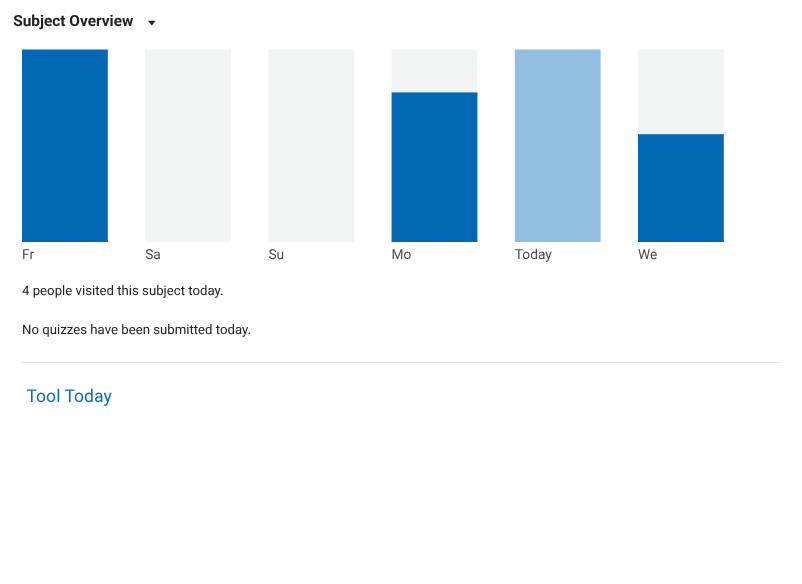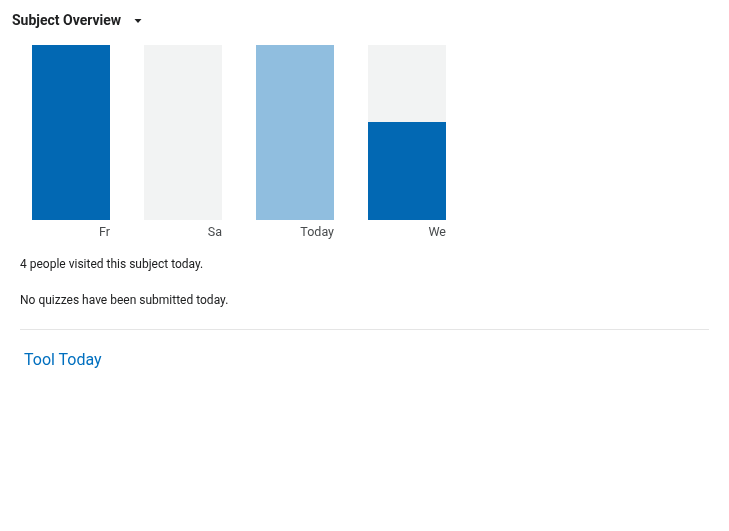--- a/index.html
+++ b/index.html
@@ -32,21 +32,21 @@
       display: flex;
       gap: 22px;
       padding: 0 16px;
       align-items: flex-end;
       height: 195px;
     }
     .col {
       width: 90px;
       display: flex;
       flex-direction: column;
-      align-items: flex-end;
+      align-items: flex-start;
     }
     .bar-slot {
       width: 78px;
       height: 175px;
       background: #f2f3f3;
       display: flex;
       align-items: flex-end;
     }
     .bar {
       width: 100%;
@@ -113,20 +113,32 @@
     <div class="day-label">Fr</div>
   </div>
   <div class="col">
     <div class="bar-slot">
       <div class="bar darker" style="height: 0px;"></div>
     </div>
     <div class="day-label">Sa</div>
   </div>
   <div class="col">
     <div class="bar-slot">
+      <div class="bar darker" style="height: 0px;"></div>
+    </div>
+    <div class="day-label">Su</div>
+  </div>
+  <div class="col">
+    <div class="bar-slot">
+      <div class="bar darker" style="height: 136.5px;"></div>
+    </div>
+    <div class="day-label">Mo</div>
+  </div>
+  <div class="col">
+    <div class="bar-slot">
       <div class="bar lighter" style="height: 175px;"></div>
     </div>
     <div class="day-label">Today</div>
   </div>
   <div class="col">
     <div class="bar-slot">
       <div class="bar darker" style="height: 98px;"></div>
     </div>
     <div class="day-label">We</div>
   </div>

